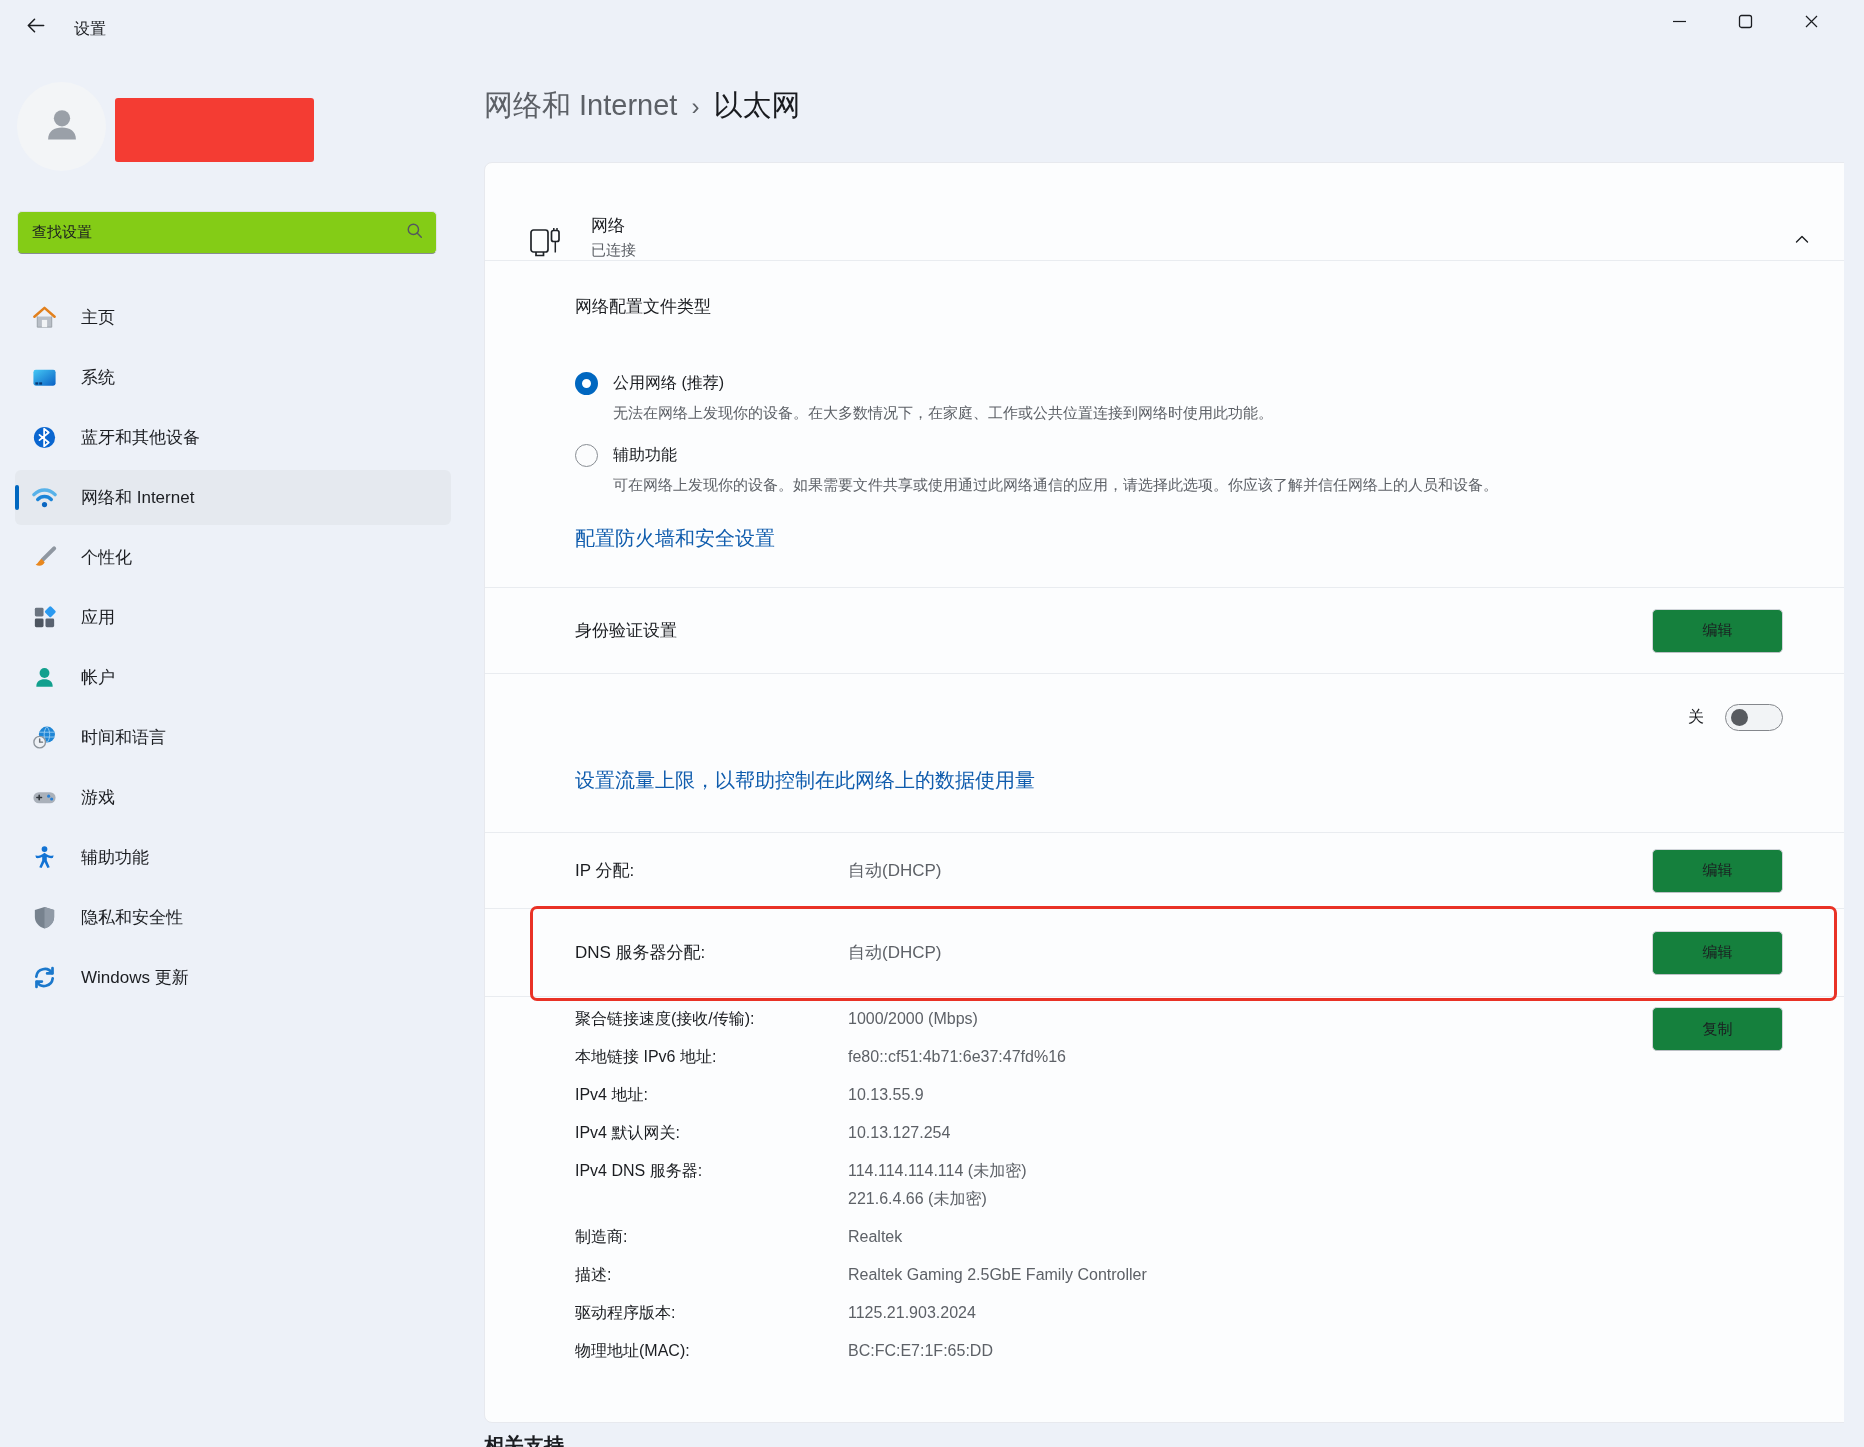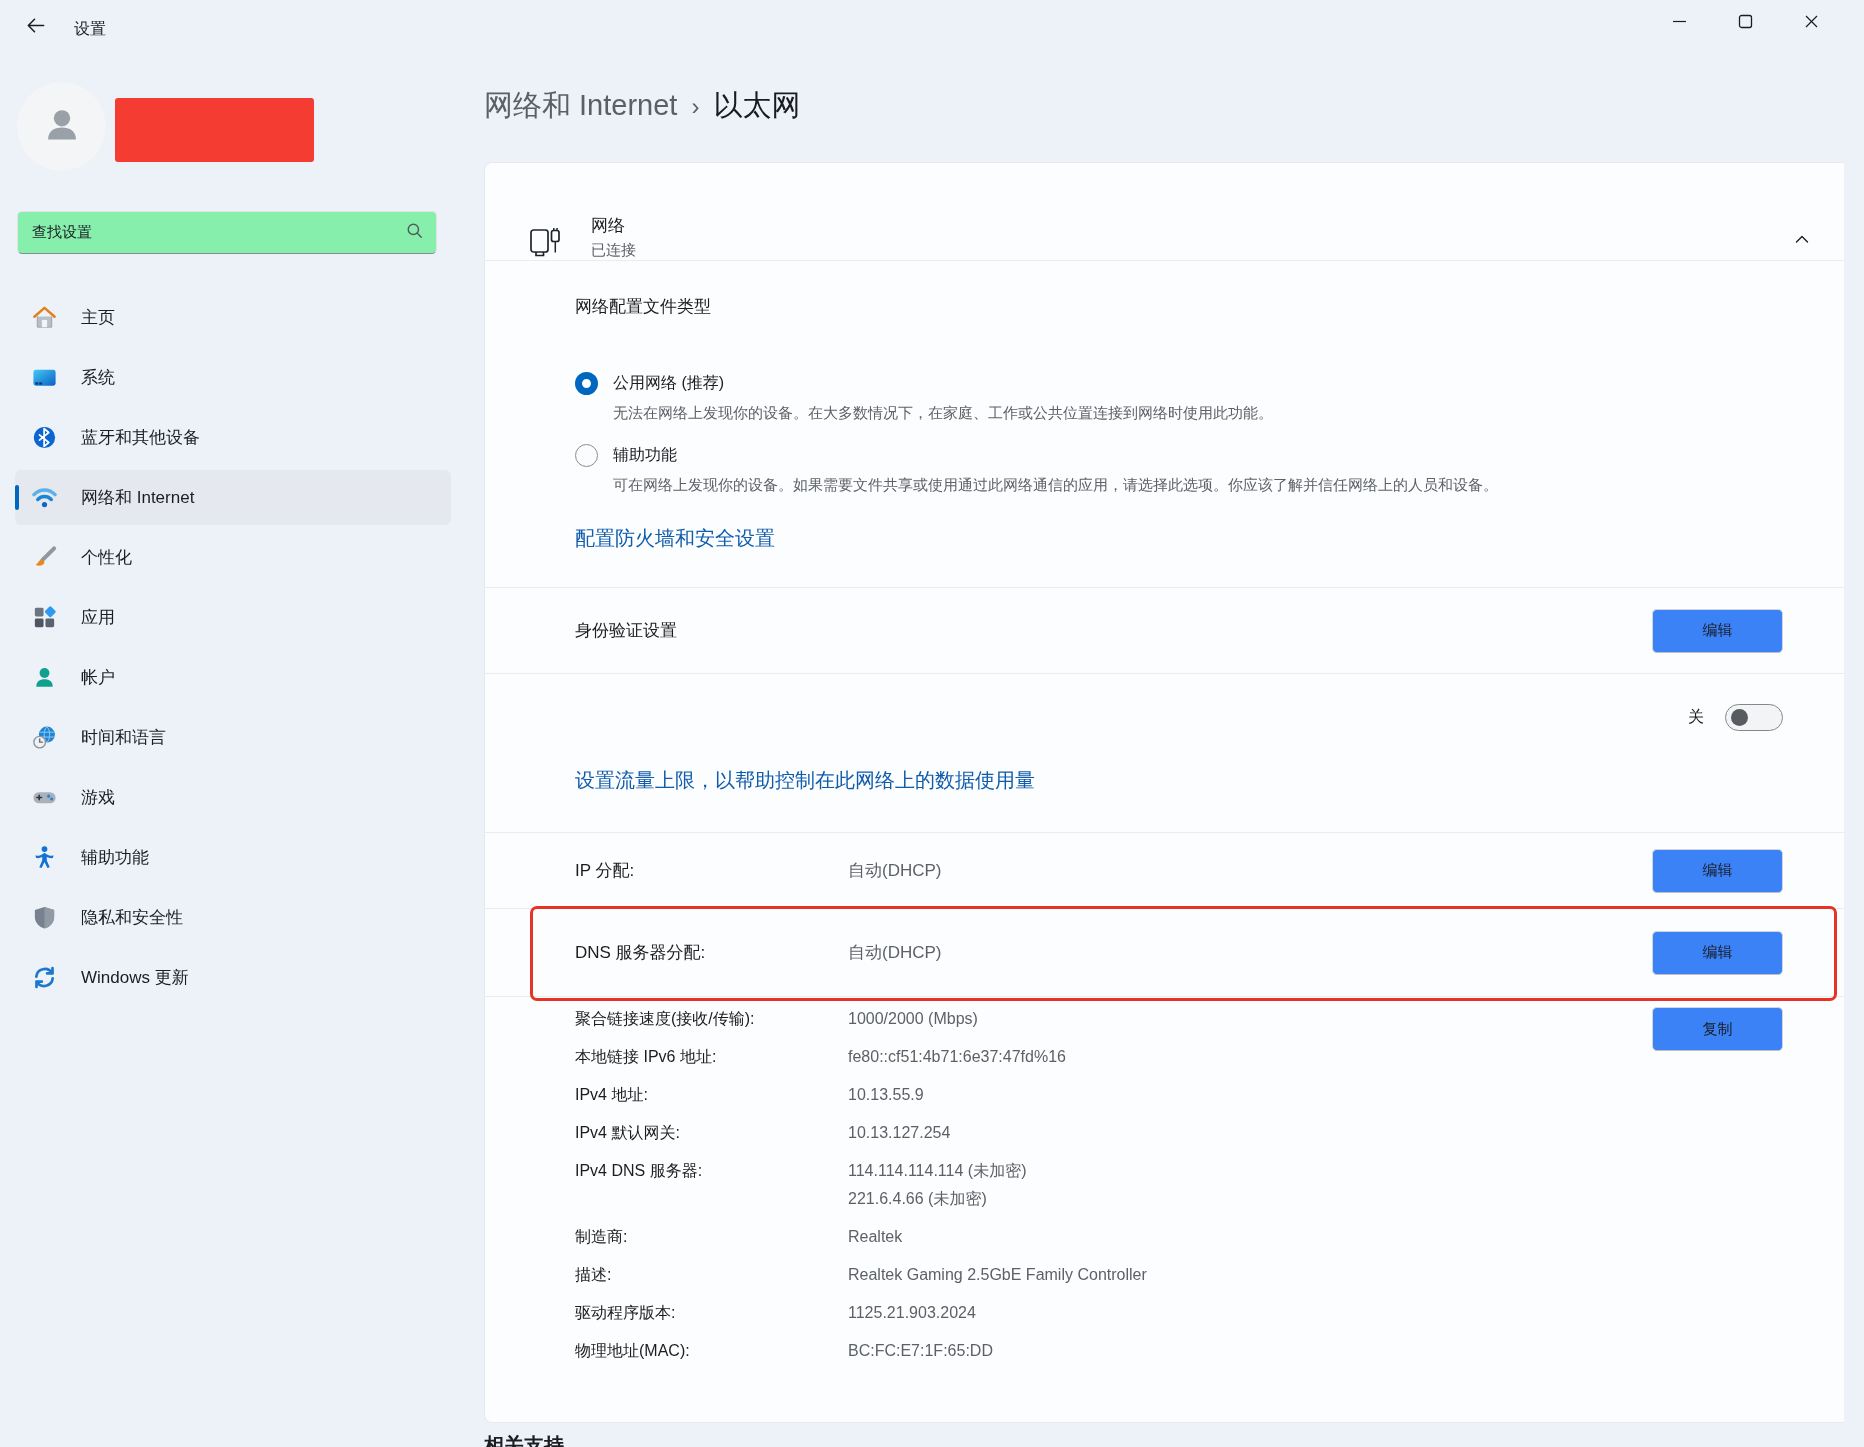--- a/index.html
+++ b/index.html
@@ -13,21 +13,21 @@
     display:flex; align-items:center; justify-content:center; border-radius:5px; cursor:pointer; }
   .app-title { position:absolute; left:74px; top:19px; font-size:16px; }
   .win-controls { position:absolute; right:0; top:0; display:flex; }
   .win-btn { width:66px; height:46px; display:flex; align-items:center; justify-content:center; cursor:pointer; }
 
   
   .sidebar { position:absolute; left:0; top:56px; width:466px; bottom:0; }
   .avatar { position:absolute; left:17px; top:26px; width:89px; height:89px; border-radius:50%;
     background:#f3f5f7; display:flex; align-items:center; justify-content:center; }
   .redact { position:absolute; left:115px; top:42px; width:199px; height:64px; background:#f43c33; border-radius:3px; }
-  .search-box { position:absolute; left:17px; top:155px; width:420px; height:43px; background:#86efac;
+  .search-box { position:absolute; left:17px; top:155px; width:420px; height:43px; background:#84cc16;
     border:1px solid #e0e3e8; border-bottom:1px solid #878c93; border-radius:5px;
     display:flex; align-items:center; padding:0 12px 0 14px; }
   .search-box input { flex:1; border:none; outline:none; background:transparent; font-size:15px;
     font-family:"Liberation Sans", sans-serif; color:#1b1d21; }
   .nav { position:absolute; left:15px; top:234px; width:436px; }
   .nav-item { position:relative; height:55px; margin-bottom:5px; display:flex; align-items:center;
     padding-left:15px; border-radius:6px; cursor:pointer; }
   .nav-item.selected { background:#e5e9ef; }
   .nav-pill { display:none; position:absolute; left:0; top:15px; width:4px; height:25px; border-radius:2px; background:#0067c0; }
   .nav-item.selected .nav-pill { display:block; }
@@ -60,21 +60,21 @@
   .radio.checked { border:7px solid #0067c0; background:#fff; }
   .radio.unchecked { border:1.4px solid #888d93; background:#fbfcfd; }
   .radio-label { font-size:16px; line-height:24px; }
   .radio-desc { font-size:15px; line-height:21px; color:#5d6167; margin-top:7px; }
   .link { color:#0f5cad; font-size:20px; cursor:pointer; display:inline-block; }
   .fw-link { margin-top:30px; }
 
   .row-line { display:flex; align-items:center; padding:0 71px 0 90px; }
   .auth-row { height:85px; }
   .row-label { font-size:17px; }
-  .btn { width:131px; height:44px; background:#3b82f6; border:1px solid #d2d5da; border-bottom-color:#bcc0c5;
+  .btn { width:131px; height:44px; background:#15803d; border:1px solid #d2d5da; border-bottom-color:#bcc0c5;
     border-radius:5px; display:flex; align-items:center; justify-content:center; font-size:15px; cursor:pointer; flex:none; }
   .ml-auto { margin-left:auto; }
 
   .metered-section { padding:26px 71px 38px 90px; }
   .metered-top { display:flex; align-items:flex-start; }
   .metered-desc { font-size:15px; color:#5d6167; margin-top:8px; }
   .toggle-side { margin-left:auto; display:flex; align-items:center; gap:21px; margin-top:4px; }
   .toggle-state { font-size:16px; }
   .toggle { position:relative; width:58px; height:27px; border:1px solid #84878c; border-radius:14px;
     background:#f2f4f6; cursor:pointer; flex:none; }

